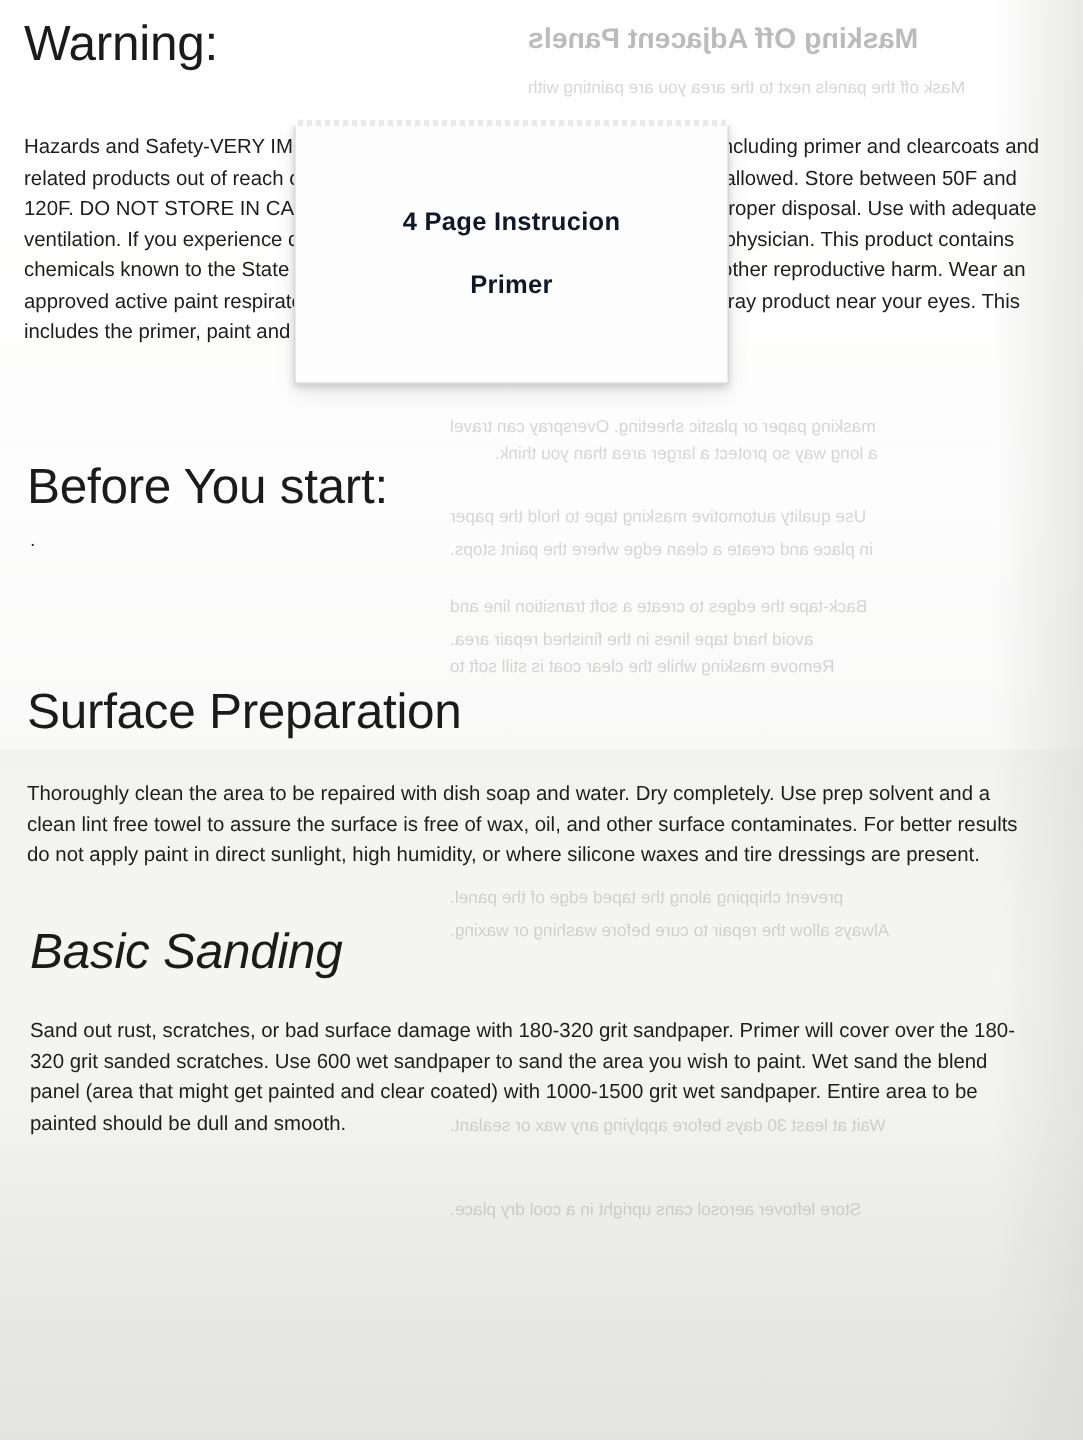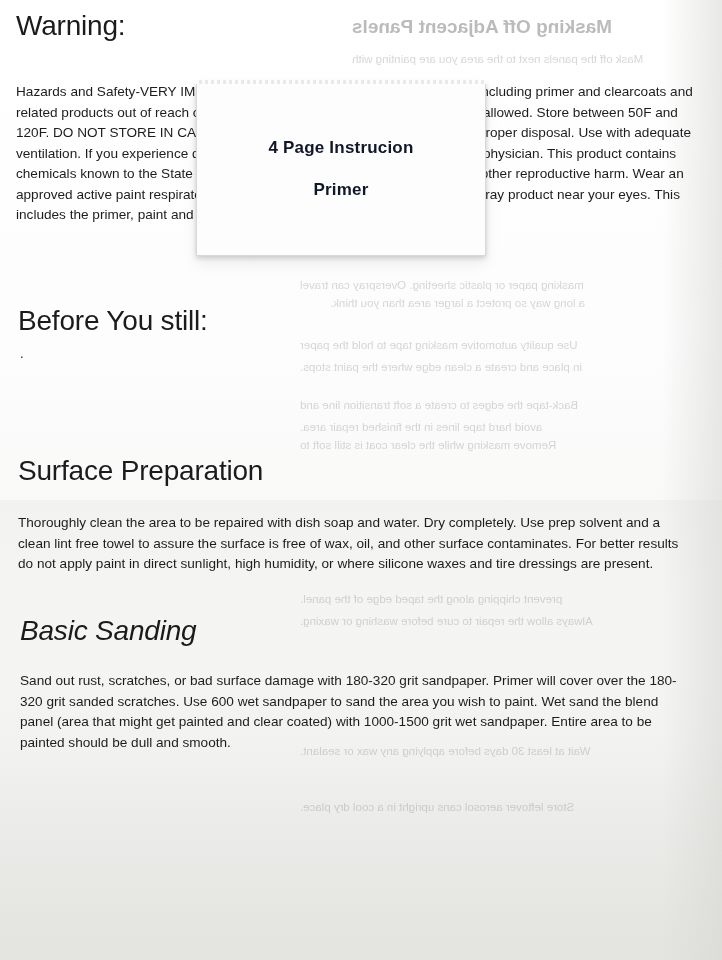--- a/index.html
+++ b/index.html
@@ -59,21 +59,21 @@
   .content {
     position: absolute;
     left: 0; top: 0;
     width: 722px;
     height: 960px;
   }
 
   h1.heading {
     margin: 0;
     font-weight: normal;
-    font-size: 28px;
+    font-size: 33px;
     letter-spacing: -0.2px;
     color: #1b1b1b;
   }
 
   p.para {
     margin: 0;
     font-size: 13.6px;
     line-height: 20.5px;
     color: #1d1d1d;
   }
@@ -155,21 +155,21 @@
   <div class="bleed body" style="left:300px; top:800px;">Store leftover aerosol cans upright in a cool dry place.</div>
 
   <div class="content">
 
     <section class="sect" id="sect-warning">
       <h1 class="heading">Warning:</h1>
       <p class="para">Hazards and Safety-VERY IMPORTANT. Keep all automotive touch-up paint including primer and clearcoats and related products out of reach of children. Call a physician IMMEDIATELY if swallowed. Store between 50F and 120F. DO NOT STORE IN CAR and avoid freezing. See local regulations for proper disposal. Use with adequate ventilation. If you experience dizziness stop product use immediately and call physician. This product contains chemicals known to the State of California to cause birth defects, cancer and other reproductive harm. Wear an approved active paint respirator and WEAR safety goggles when using any spray product near your eyes. This includes the primer, paint and clearcoat.</p>
     </section>
 
     <section class="sect" id="sect-before">
-      <h1 class="heading">Before You still:</h1>
+      <h1 class="heading">Before You start:</h1>
       <div class="dot">.</div>
     </section>
 
     <section class="sect" id="sect-surface">
       <h1 class="heading">Surface Preparation</h1>
       <p class="para">Thoroughly clean the area to be repaired with dish soap and water.  Dry completely. Use prep solvent and a clean lint free towel to assure the surface is free of wax, oil, and other surface contaminates. For better results do not apply paint in direct sunlight, high humidity, or where silicone waxes and tire dressings are present.</p>
     </section>
 
     <section class="sect" id="sect-sanding">
       <h1 class="heading">Basic Sanding</h1>

